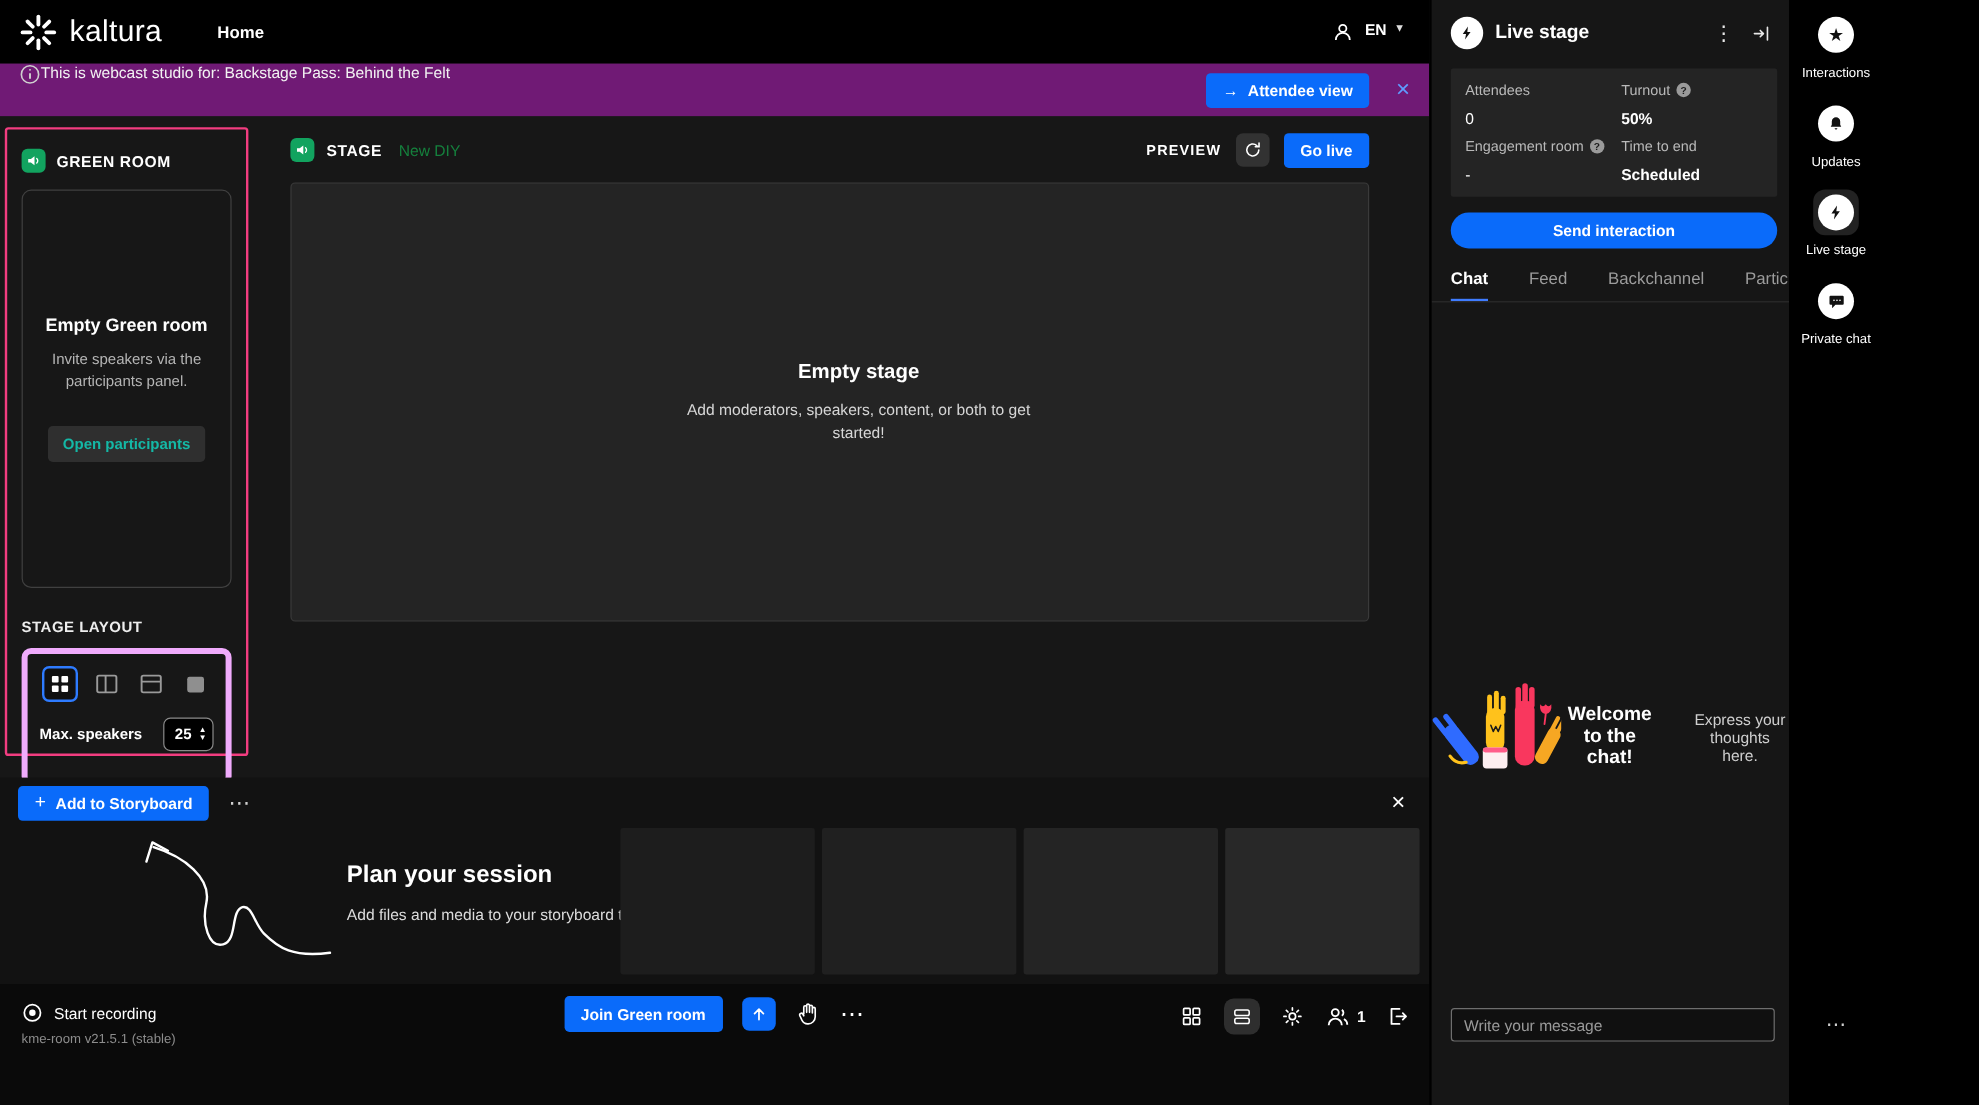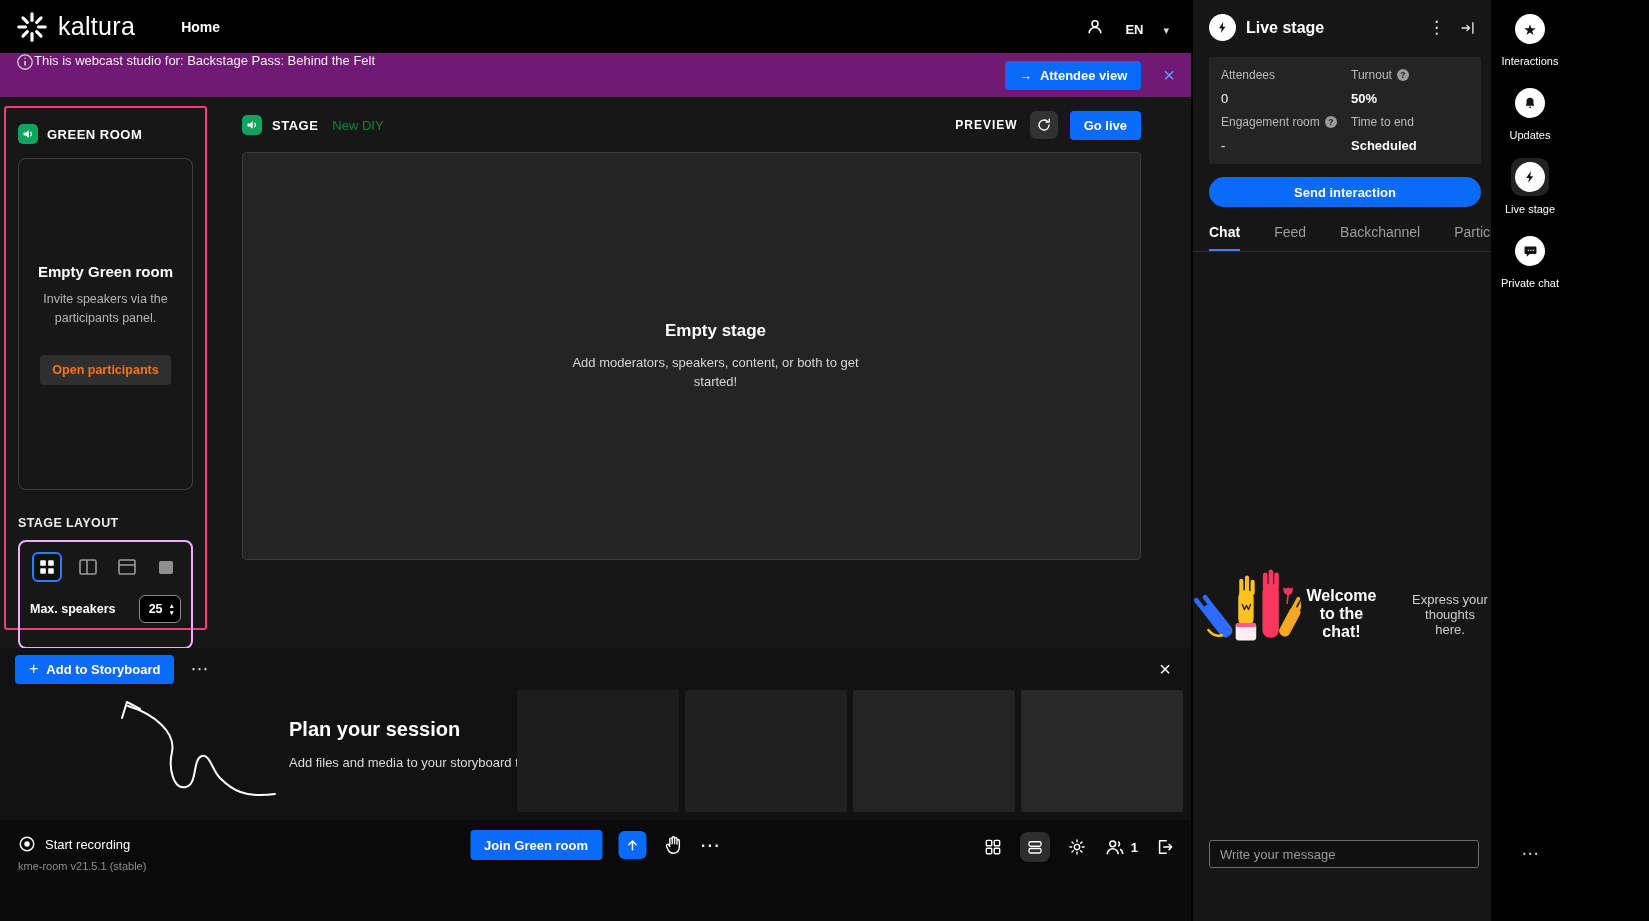--- a/index.html
+++ b/index.html
@@ -12,21 +12,21 @@
   .app { display:flex; width:1649px; height:921px; }
 
   
   .main { position:relative; width:1191px; height:921px; background:#171717; flex:none; }
 
   .topbar { position:absolute; top:0; left:0; width:100%; height:53px; background:#000;
             display:flex; align-items:center; padding:0 16px; }
   .brand { display:flex; align-items:center; gap:10px; }
   .brand-text { font-size:25px; font-weight:500; letter-spacing:.3px; }
   .nav-home { margin-left:46px; font-size:14px; font-weight:700; cursor:default; }
-  .top-right { margin-left:auto; display:flex; align-items:flex-end; gap:20px; padding-right:6px; }
+  .top-right { margin-left:auto; display:flex; align-items:flex-start; gap:8px; padding-right:6px; }
   .lang { font-size:13px; font-weight:700; }
   .chev { font-size:11px; color:#ddd; }
 
   .banner { position:absolute; top:53px; left:0; width:100%; height:44px; background:#701a75;
             display:flex; padding:0 16px; }
   .banner-text { font-size:13px; color:#f2f2f2; }
   .banner-right { margin-left:auto; display:flex; align-items:center; gap:22px; }
   .btn-blue { background:#0a6bfa; color:#fff; border:none; border-radius:4px; height:29px;
               display:flex; align-items:center; gap:8px; padding:0 14px; font-size:13px;
               font-weight:700; font-family:inherit; cursor:pointer; }
@@ -39,44 +39,44 @@
                 border:2px solid #f23d80; border-radius:3px; padding:10px 12px; background:#171717; }
   .gr-header { display:flex; align-items:center; gap:9px; margin-top:6px; }
   .sec-title { font-size:13px; font-weight:700; letter-spacing:.5px; }
   .live-ic { width:20px; height:20px; border-radius:5px; background:#12a35f; display:flex;
              align-items:center; justify-content:center; flex:none; }
   .gr-card { margin-top:14px; height:332px; border:1px solid #404040; border-radius:8px;
              display:flex; flex-direction:column; align-items:center; justify-content:center;
              text-align:center; padding:0 12px; }
   .gr-card-title { font-size:15px; font-weight:700; }
   .gr-card-desc { margin-top:10px; font-size:12.5px; color:#b5b5b5; line-height:1.5; }
-  .btn-gray { margin-top:28px; background:#2f2f2f; color:#f97316; border:none; border-radius:4px;
+  .btn-gray { margin-top:28px; background:#2f2f2f; color:#14b8a6; border:none; border-radius:4px;
               padding:8px 12px; font-size:12.5px; font-weight:700; font-family:inherit; cursor:pointer; }
   .gr-sl-title { margin-top:26px; font-size:12.5px; font-weight:600; letter-spacing:.4px; color:#ededed; }
-  .gr-sl-card { margin-top:10px; border:2px solid #f0abfc; border-radius:8px; padding:10px 10px 24px; }
+  .gr-sl-card { margin-top:10px; border:5px solid #f0abfc; border-radius:8px; padding:10px 10px 24px; }
   .sl-icons { display:flex; align-items:center; justify-content:space-between; padding:0 2px; }
   .sl-opt { width:26px; height:26px; display:flex; align-items:center; justify-content:center; cursor:pointer; }
   .sl-opt.sel { width:30px; height:30px; border:2px solid #2e7bff; border-radius:6px; background:#101010; }
   .sl-max { display:flex; align-items:center; justify-content:space-between; margin-top:13px; }
   .sl-max-label { font-size:12.5px; font-weight:600; }
   .spinner { display:flex; align-items:center; background:#000; border:1px solid #8a8a8a;
              border-radius:6px; height:28px; padding:0 5px 0 9px; gap:6px; cursor:pointer; }
   .spinner-value { font-size:12.5px; font-weight:600; }
   .spin-arrows { display:flex; flex-direction:column; line-height:7px; font-size:6.5px; color:#fff; }
 
   
   .stage-section { position:absolute; left:242px; top:0; width:899px; height:551px; }
   .stage-header { position:absolute; top:12px; left:0; right:0; height:32px; display:flex;
                   align-items:center; gap:10px; }
   .stage-sub { font-size:13px; color:#15803d; margin-left:4px; }
   .stage-header-right { margin-left:auto; display:flex; align-items:center; gap:12px; }
   .preview-label { font-size:12px; font-weight:700; letter-spacing:1px; }
   .icon-btn-dark { width:28px; height:28px; background:#323232; border-radius:6px; border:none;
                    display:flex; align-items:center; justify-content:center; cursor:pointer; }
-  .stage-box { position:absolute; top:55px; left:0; width:899px; height:408px; background:#242424;
+  .stage-box { position:absolute; top:55px; left:0; width:899px; height:366px; background:#242424;
                border:1px solid #3a3a3a; border-radius:4px; display:flex; flex-direction:column;
                align-items:center; justify-content:center; text-align:center;padding-left:48px; }
   .stage-empty-title { font-size:17px; font-weight:700; }
   .stage-empty-desc { margin-top:12px; font-size:13px; color:#d6d6d6; width:290px; line-height:1.5; }
 
   
   .storyboard { position:absolute; top:648px; left:0; width:1191px; height:172px; background:#121212; }
   .sb-toolbar { position:absolute; top:6px; left:15px; right:20px; height:30px; display:flex;
                 align-items:center; gap:16px; }
   .plus-glyph { font-size:16px; font-weight:400; }

